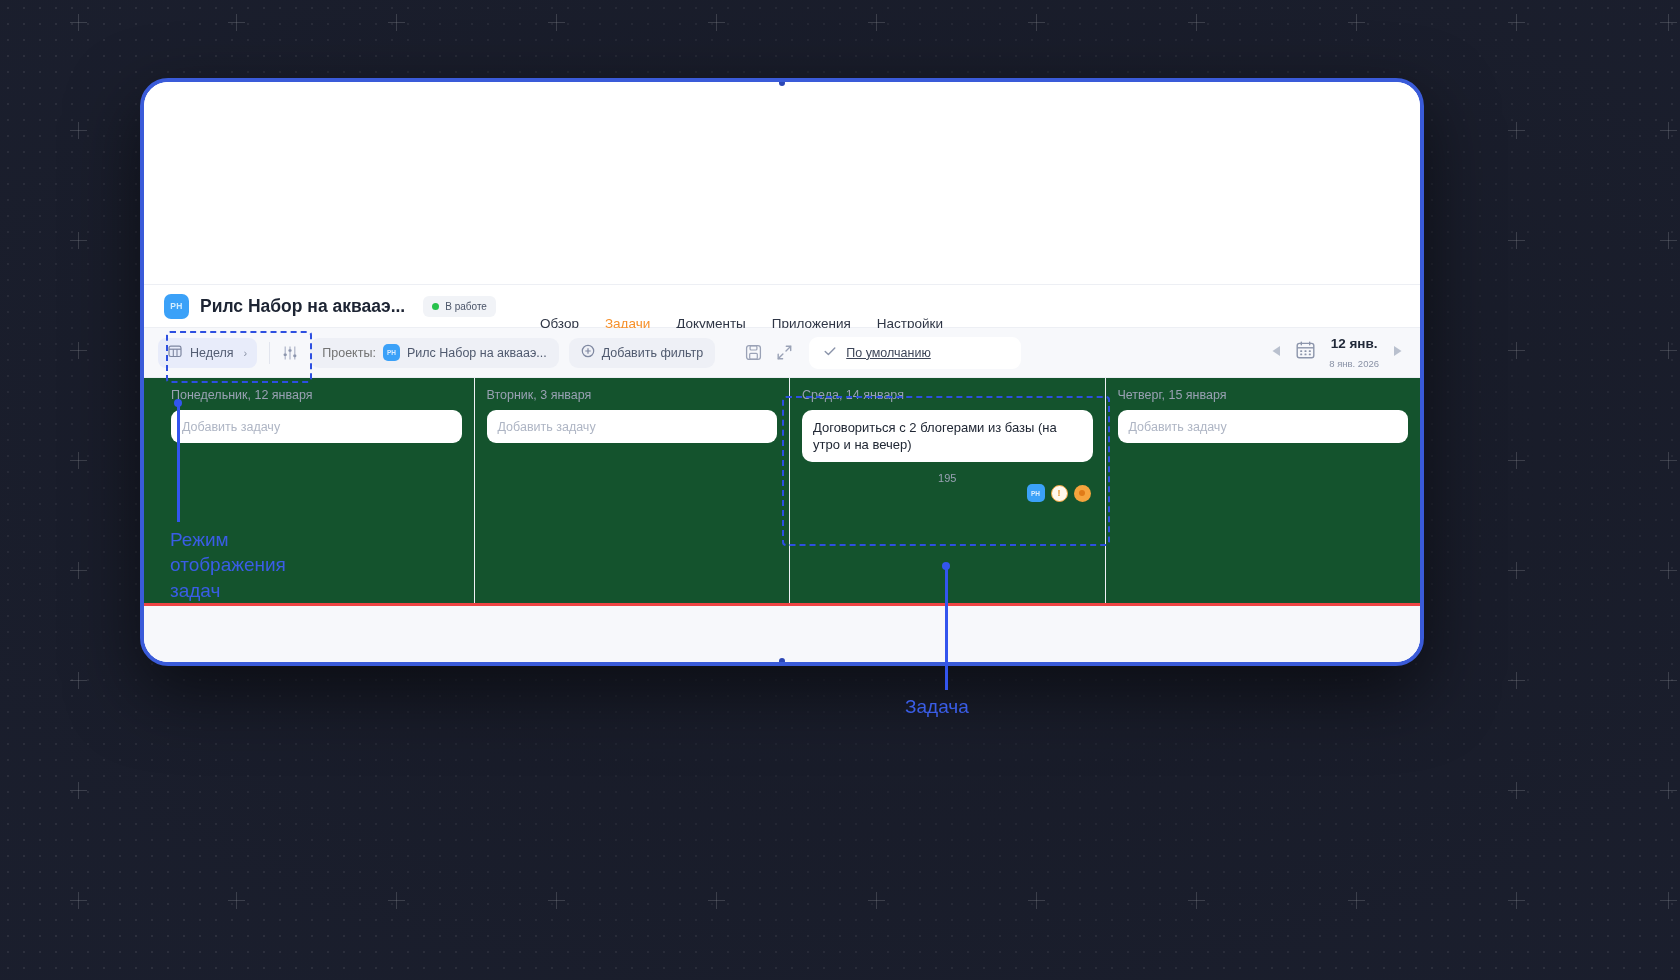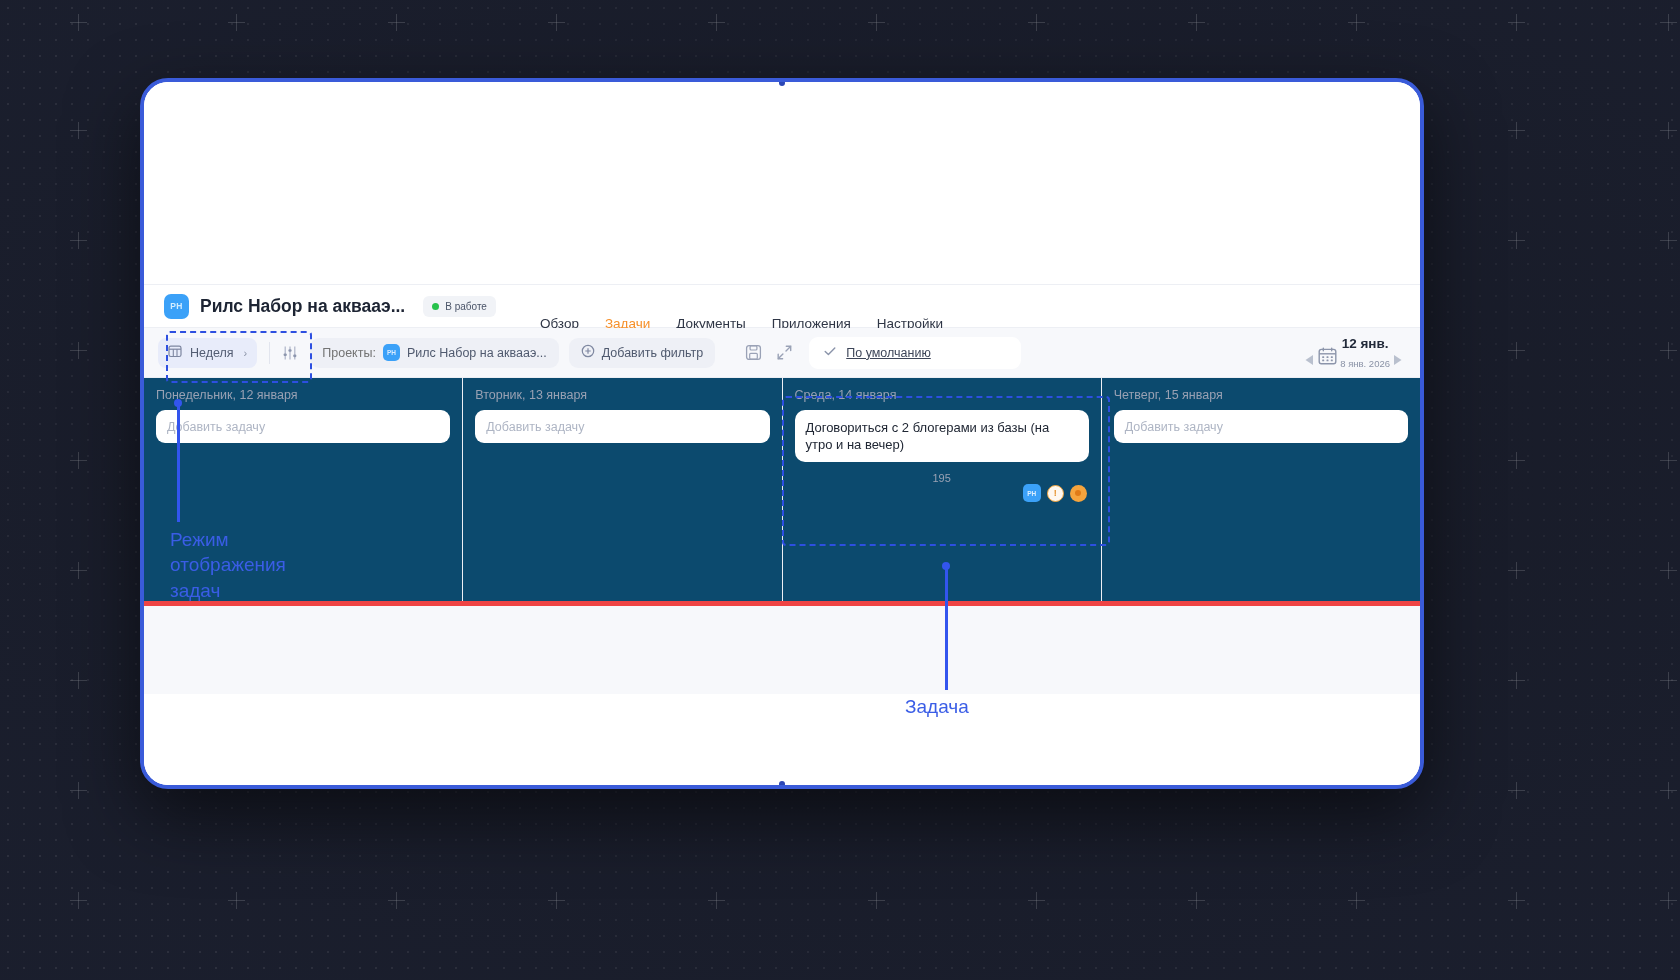--- a/index.html
+++ b/index.html
@@ -32,21 +32,21 @@
   .plus::before, .plus::after {
     content: ""; position: absolute; background: rgba(255,255,255,0.30);
   }
   .plus::before { left: 0; top: 8px; width: 17px; height: 1.4px; }
   .plus::after  { top: 0; left: 8px; height: 17px; width: 1.4px; }
 
   
   .device {
     position: absolute;
     left: 140px; top: 78px;
-    width: 1284px; height: 711px;
+    width: 1284px; height: 588px;
     border-radius: 28px;
     border: 4px solid #3a5bd9;
     background: #ffffff;
     box-shadow: 0 26px 70px rgba(0,0,0,0.55);
     overflow: hidden;
   }
   .device-inner {
     position: absolute; inset: 0;
     border-radius: 24px;
     background: #ffffff;
@@ -150,33 +150,34 @@
     height: 32px; width: 212px;
     background: #fff; border-radius: 9px;
     display: flex; align-items: center; gap: 9px;
     padding: 0 14px;
     font-size: 12.5px; color: #3d4558;
     cursor: pointer;
     text-decoration: underline;
   }
   .date-nav {
     position: absolute; right: 16px;
-    display: flex; align-items: flex-end; gap: 2px;
+    display: flex; align-items: center; gap: 13px;
   }
   .tri { cursor: pointer; }
   .date-block { text-align: center; line-height: 1.15; }
   .date-main { font-size: 13.5px; font-weight: 700; color: #222a3a; }
   .date-sub { font-size: 9.5px; color: #8a92a6; }
 
   
   .board {
     display: flex;
-    background: #0c4a6e;
+    background: #14532d;
     height: 228px;
-    border-bottom: 5px solid #ef4444;
+    border-bottom: 3px solid #ef4444;
+    padding-left: 15px;
   }
   .day-col {
     flex: 1 1 0;
     min-width: 0;
     padding: 10px 12px 0 12px;
     border-right: 1px solid #eef0f5;
     position: relative;
   }
   .day-col:last-child { border-right: none; }
   .day-title {
@@ -426,21 +427,21 @@
     </div>
 
     <div class="board">
 
       <div class="day-col">
         <div class="day-title">Понедельник, 12 января</div>
         <div class="add-task">Добавить задачу</div>
       </div>
 
       <div class="day-col">
-        <div class="day-title">Вторник, 13 января</div>
+        <div class="day-title">Вторник, 3 января</div>
         <div class="add-task">Добавить задачу</div>
       </div>
 
       <div class="day-col">
         <div class="day-title">Среда, 14 января</div>
         <div class="task-card">Договориться с 2 блогерами из базы (на утро и на вечер)</div>
         <div class="task-meta">
           <span class="task-id">195</span>
           <span class="badges">
             <span class="badge-sq">PH</span>

